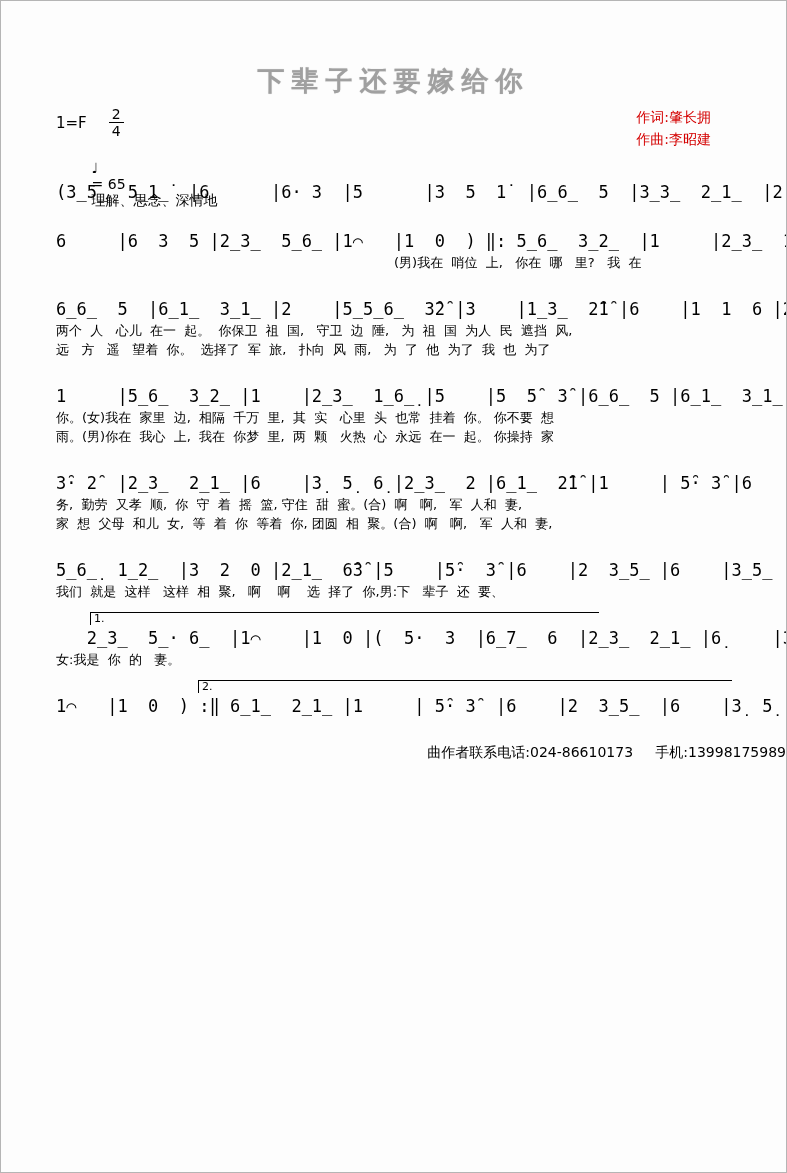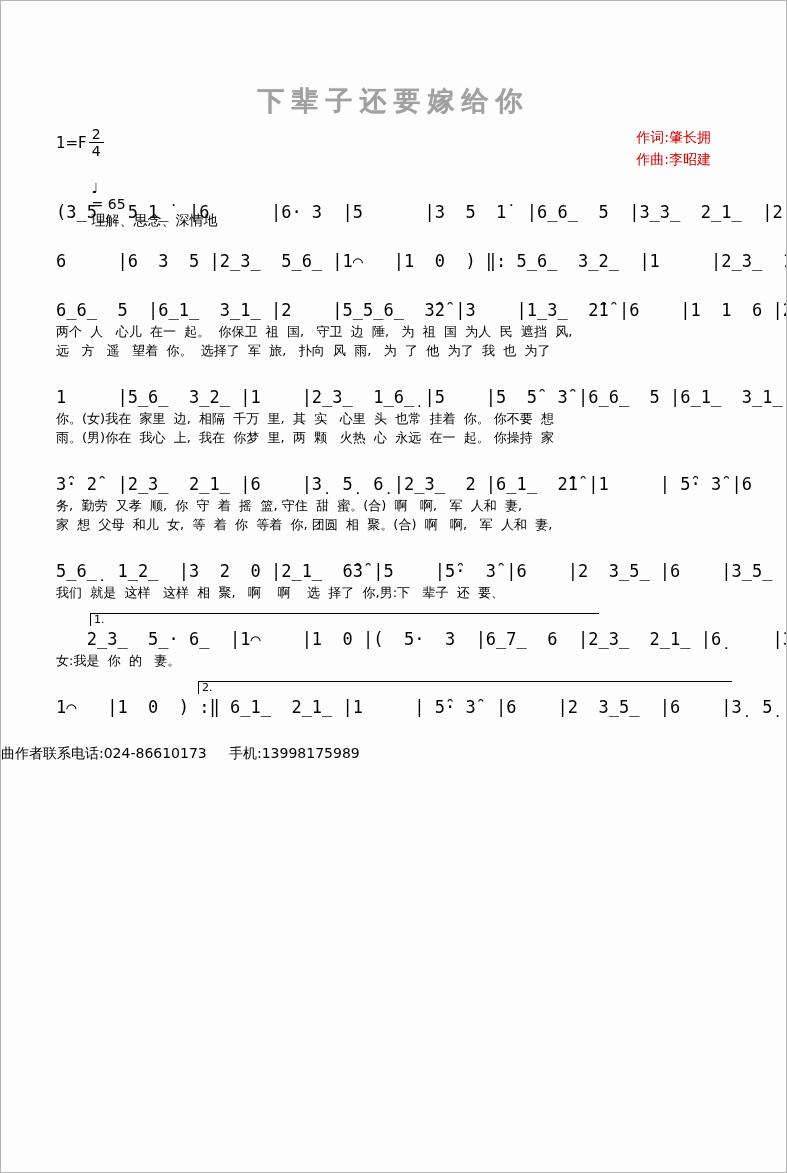--- a/index.html
+++ b/index.html
@@ -7,37 +7,37 @@
     position:relative;
     width:787px;height:1173px;
     box-sizing:border-box;
     background:#fdfdfd;
     border:1px solid #b5b5b5;
     font-family:"DejaVu Sans", sans-serif;
     color:#000;
     overflow:hidden;
   }
   .title{
-    margin-top:82px;
+    margin-top:62px;
     text-align:center;
     font-size:27px;
     font-weight:bold;
     letter-spacing:7px;
     color:#a0a0a0;
     text-shadow:0 0 1px #c8c8c8;
   }
   .meta{
     display:flex;
     justify-content:space-between;
     align-items:flex-start;
     padding:8px 75px 0 55px;
     height:60px;
   }
   .keyblock{font-size:15px;}
-  .keyrow{display:flex;align-items:center;gap:2px;}
+  .keyrow{display:flex;align-items:center;gap:22px;}
   .fraction{display:inline-block;text-align:center;font-size:14px;line-height:1;vertical-align:middle;}
   .fraction .num{display:block;border-bottom:1px solid #000;padding:0 3px 1px 3px;}
   .fraction .den{display:block;padding-top:1px;}
   .temporow{margin-top:6px;font-size:14px;white-space:pre;}
   .credits{text-align:right;font-size:14px;color:#d40000;line-height:1.55;}
   .score{padding:14px 30px 0 55px;}
   .system{position:relative;margin-bottom:27px;}
   .notation{
     font-family:"DejaVu Sans Mono", monospace;
     font-size:17px;
@@ -56,21 +56,21 @@
     top:-15px;
     font-size:11px;
     border-top:1px solid #000;
     border-left:1px solid #000;
     padding:0 0 0 3px;
     line-height:12px;
   }
   .system.sys7 .volta{left:34px;width:505px;}
   .system.sys8 .volta{left:142px;width:530px;}
   .footer{
-    text-align:left;
+    text-align:right;
     font-size:14px;
     white-space:pre;
   }
 </style>
 </head>
 <body>
 
 <div class="sheet">
 
   <div class="title">下辈子还要嫁给你</div>
@@ -97,20 +97,21 @@
   </div>
 
   <div class="score">
 
     <div class="system sys1">
       <div class="notation">(3̲5̲  5̲1̲̇  |6      |6· 3  |5      |3  5  1̇  |6̲6̲  5  |3̲3̲  2̲1̲  |2      |3̲5̲  5̲1̲̇  |6· 1̇  |2̇· 7  |</div>
     </div>
 
     <div class="system sys2">
       <div class="notation">6     |6  3  5 |2̲3̲  5̲6̲ |1⌒   |1  0  ) ‖: 5̲6̲  3̲2̲  |1     |2̲3̲  1̲6̲̣  |5     |5·  3  |</div>
+      <div class="lyric">　　　　　　　　　　　　　　　　　　　　　　　　　　(男)我在  哨位  上,   你在  哪   里?   我  在</div>
     </div>
 
     <div class="system sys3">
       <div class="notation">6̲6̲  5  |6̲1̲  3̲1̲ |2    |5̲5̲6̲  3̑2̑ |3    |1̲3̲  2̑1̑ |6    |1  1  6 |2̲3̲  2  |6̲1̲  2̑1̑ |</div>
       <div class="lyric">两个  人   心儿  在一  起。  你保卫  祖  国,   守卫  边  陲,   为  祖  国  为人  民  遮挡  风,</div>
       <div class="lyric">远   方   遥   望着  你。  选择了  军  旅,   扑向  风  雨,   为  了  他  为了  我  也  为了</div>
     </div>
 
     <div class="system sys4">
       <div class="notation">1     |5̲6̲  3̲2̲ |1    |2̲3̲  1̲6̲̣ |5    |5  5̑  3̑ |6̲6̲  5 |6̲1̲  3̲1̲ |2    |5̲5̲5̲  3̑2̑ |</div>

